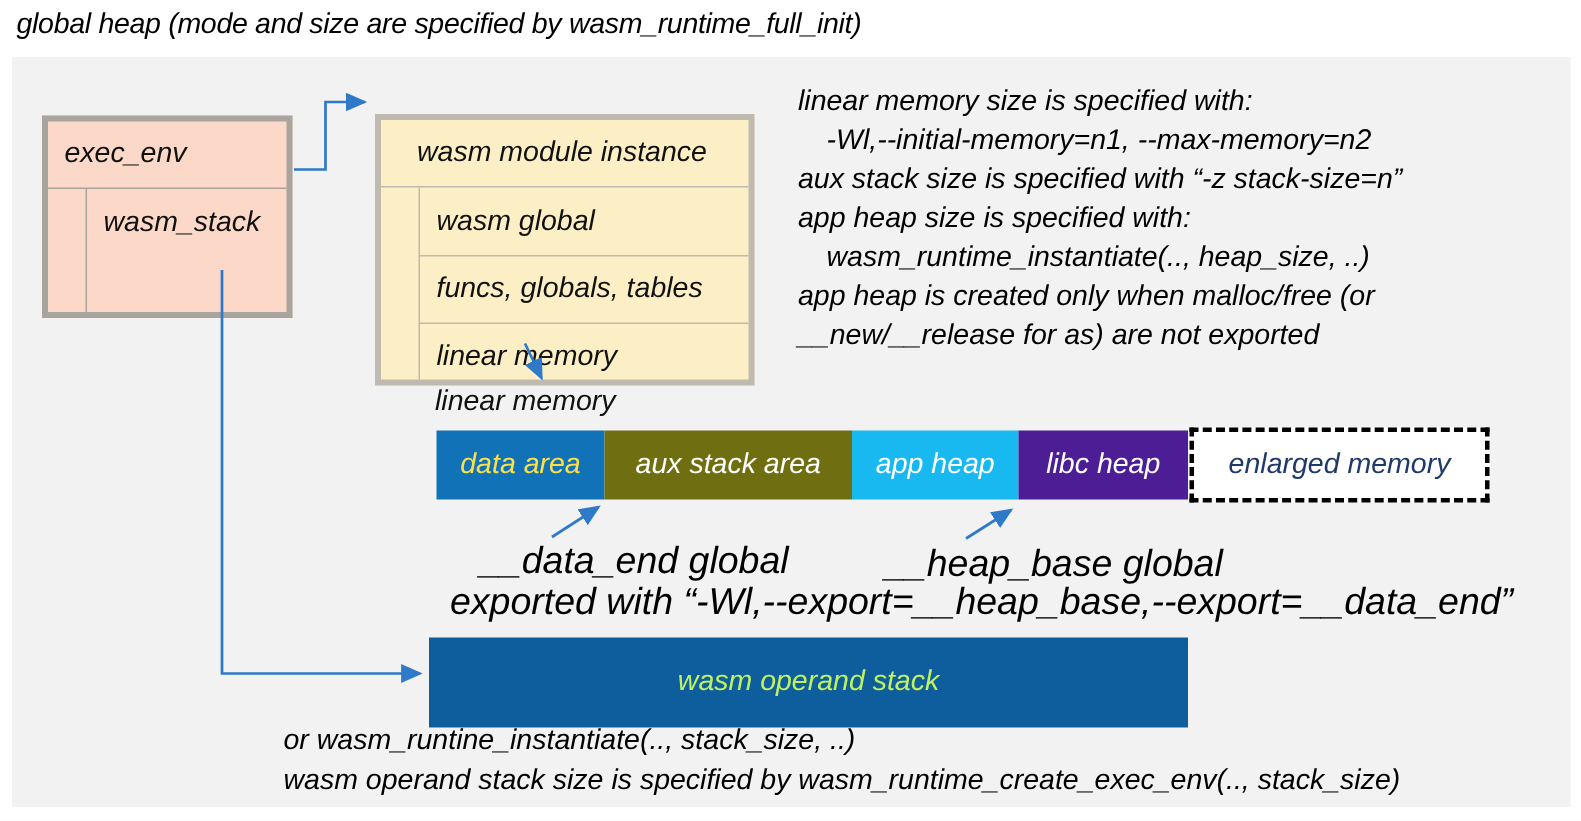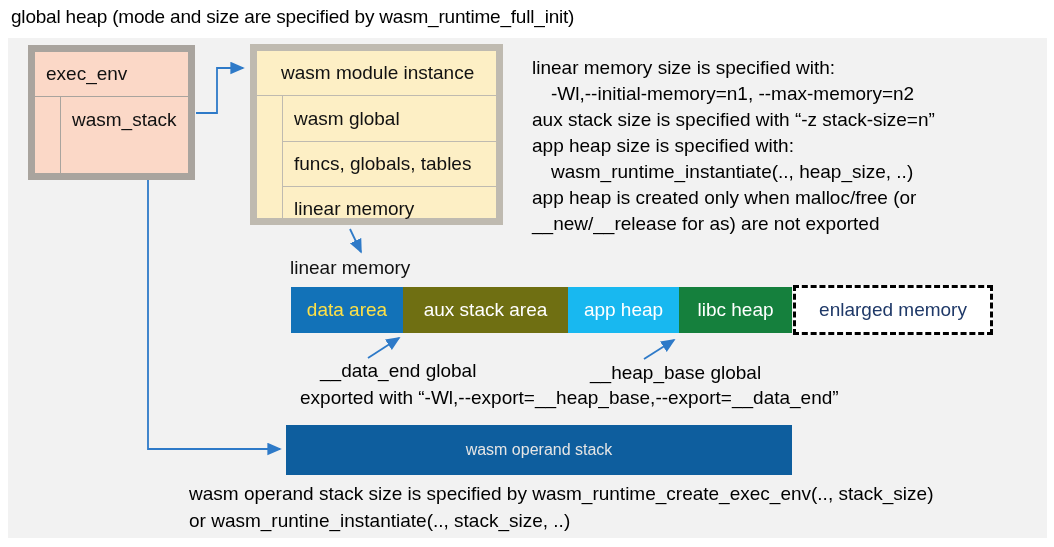--- a/index.html
+++ b/index.html
@@ -1,30 +1,31 @@
 <!DOCTYPE html>
 <html><head>
 <meta charset="utf-8">
 <style>
   html,body{margin:0;padding:0;background:#fff;}
   .page{
     position:relative;width:1054px;height:547px;background:#ffffff;
     font-family:"Liberation Sans","DejaVu Sans",sans-serif;color:#111;
     overflow:hidden;
+    font-style:italic;
   }
   .title{
     position:absolute;left:11px;top:6px;font-size:19px;color:#000;
     letter-spacing:-0.2px;white-space:nowrap;
   }
   .panel{
     position:absolute;left:8px;top:38px;width:1039px;height:500px;
     background:#f2f2f2;
   }
   
-  .sbox{position:absolute;box-sizing:border-box;border:7px solid #15803d;}
+  .sbox{position:absolute;box-sizing:border-box;border:4px solid #15803d;margin-top:32px;}
   .sbox.pink{background:#fbd8c7;border-color:#a9a49e;}
   .sbox.cream{background:#fdefc5;border-color:#bfbab0;}
   .sbox .hd{
     height:45px;display:flex;align-items:center;padding-left:11px;
     font-size:19px;border-bottom:1px solid inherit;box-sizing:border-box;
     border-bottom:1px solid #a9a49e;white-space:nowrap;
   }
   .sbox.cream .hd{border-bottom-color:#bfbab0;padding-left:24px;}
   .sbox .nested{
     position:absolute;left:25px;top:45px;right:0;bottom:0;
@@ -48,26 +49,26 @@
   .lm-label{position:absolute;left:290px;top:257px;font-size:19px;white-space:nowrap;}
   .seg{
     position:absolute;top:287px;height:46px;display:flex;align-items:center;
     justify-content:center;font-size:19px;color:#fff;box-sizing:border-box;
     white-space:nowrap;
   }
   .seg.dashed{
     top:285px;height:50px;background:#fff;border:3px dashed #000;color:#1f3968;
   }
   
-  .ann{position:absolute;font-size:19px;color:#000;white-space:nowrap;}
+  .ann{position:absolute;font-size:25px;color:#000;white-space:nowrap;}
   
   .opstack{
-    position:absolute;left:286px;top:425px;width:506px;height:50px;
-    background:#0e5e9e;color:#e5e5e5;display:flex;align-items:center;
-    justify-content:center;font-size:16px;
+    position:absolute;left:286px;top:425px;width:506px;height:60px;
+    background:#0e5e9e;color:#bef264;display:flex;align-items:center;
+    justify-content:center;font-size:19px;
   }
   
   .footer{
     position:absolute;left:189px;top:480px;font-size:19px;line-height:27px;color:#000;
   }
   .footer div{white-space:nowrap;}
   
   .overlay{position:absolute;left:0;top:0;pointer-events:none;}
   .overlay polyline,.overlay line{fill:none;stroke:#2e7ac8;stroke-width:1.8;}
 </style>
@@ -110,38 +111,38 @@
 
   <div class="seg" style="left: 291px; width: 112px; background: rgb(18, 114, 184); color: #fde047;">
       <span>data area</span>
     </div>
   <div class="seg" style="left: 403px; width: 165px; background: rgb(111, 111, 18); color: #ffffff;">
       <span>aux stack area</span>
     </div>
   <div class="seg" style="left: 568px; width: 111px; background: rgb(24, 184, 240); color: rgb(255, 255, 255);">
       <span>app heap</span>
     </div>
-  <div class="seg" style="left: 679px; width: 113px; background: #15803d; color: rgb(255, 255, 255);">
+  <div class="seg" style="left: 679px; width: 113px; background: #4c1d95; color: rgb(255, 255, 255);">
       <span>libc heap</span>
     </div>
   <div class="seg dashed" style="left: 793px; width: 200px; color: rgb(31, 57, 104);">
       <span>enlarged memory</span>
     </div>
 
   <div class="ann" style="left:320px;top:360px;">__data_end global</div>
   <div class="ann" style="left:300px;top:387px;">exported with “-Wl,--export=__heap_base,--export=__data_end”</div>
   <div class="ann" style="left:590px;top:362px;">__heap_base global</div>
 
   <div class="opstack">
     <span>wasm operand stack</span>
   </div>
 
   <div class="footer">
+    <div>or wasm_runtine_instantiate(.., stack_size, ..)</div>
     <div>wasm operand stack size is specified by wasm_runtime_create_exec_env(.., stack_size)</div>
-    <div>or wasm_runtine_instantiate(.., stack_size, ..)</div>
   </div>
 
   <svg class="overlay" width="1054" height="547">
     <defs>
       <marker id="arw" markerWidth="9" markerHeight="8" refX="7" refY="3.5" orient="auto">
         <path d="M0,0 L8,3.5 L0,7 Z" fill="#2e7ac8"></path>
       </marker>
     </defs>
     <polyline points="196,113 217,113 217,68 243,68" marker-end="url(#arw)"></polyline>
     <polyline points="148,180 148,449 280,449" marker-end="url(#arw)"></polyline>

